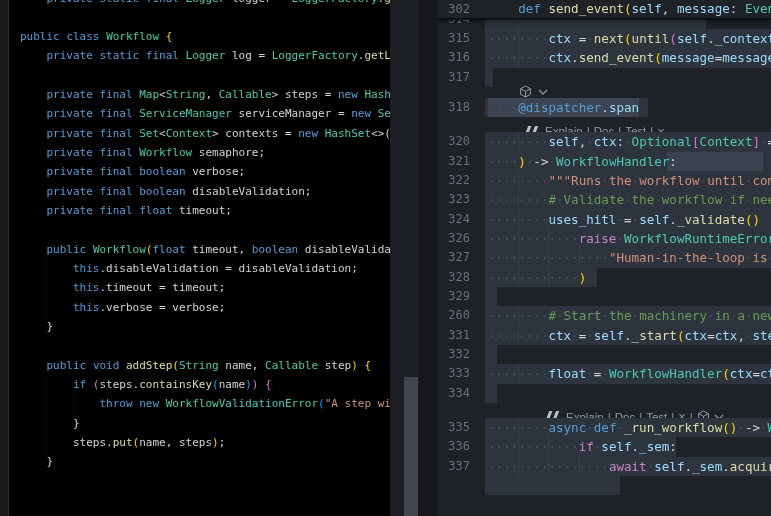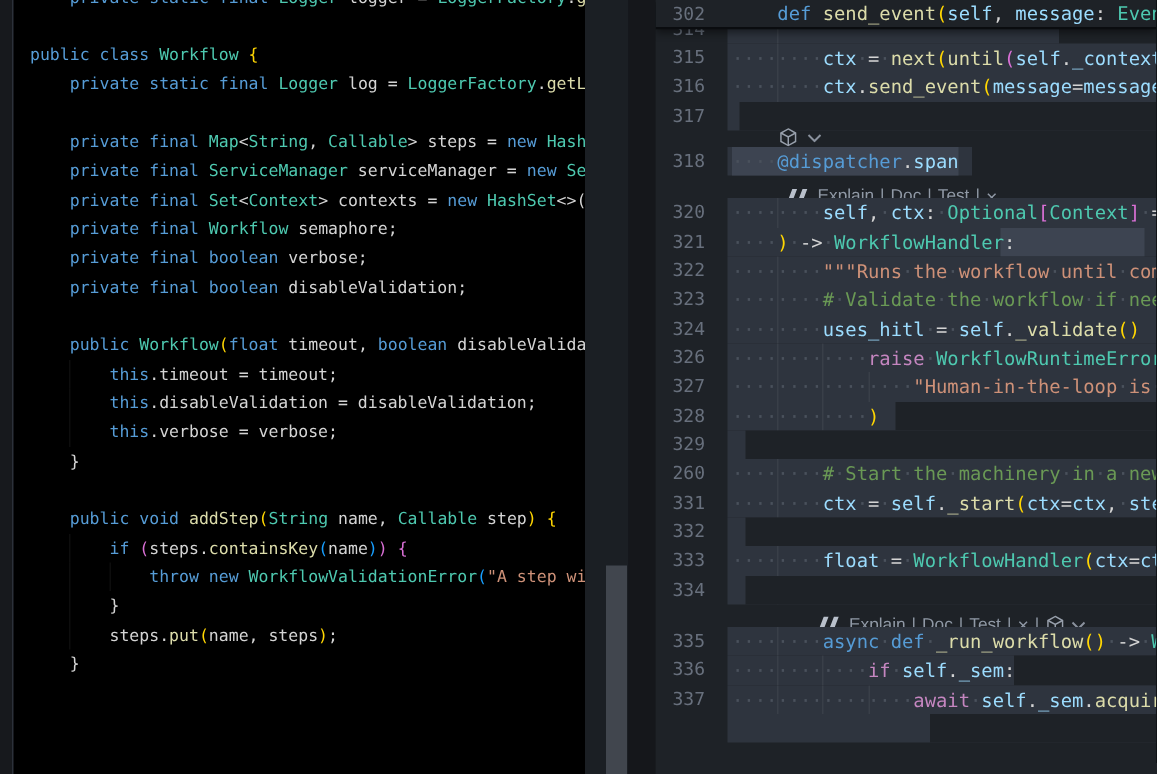--- a/index.html
+++ b/index.html
@@ -63,24 +63,25 @@
         <div class="lln"></div>
         <div class="lln"><span class="c-k">public</span><span class="c-p"> </span><span class="c-k">class</span><span class="c-p"> </span><span class="c-t">Workflow</span><span class="c-p"> </span><span class="c-b1">{</span></div>
         <div class="lln"><span class="c-p">    </span><span class="c-k">private</span><span class="c-p"> </span><span class="c-k">static</span><span class="c-p"> </span><span class="c-k">final</span><span class="c-p"> </span><span class="c-t">Logger</span><span class="c-p"> log = </span><span class="c-t">LoggerFactory</span><span class="c-p">.</span><span class="c-f">getLogger</span></div>
         <div class="lln"></div>
         <div class="lln"><span class="c-p">    </span><span class="c-k">private</span><span class="c-p"> </span><span class="c-k">final</span><span class="c-p"> </span><span class="c-t">Map</span><span class="c-p">&lt;</span><span class="c-t">String</span><span class="c-p">, </span><span class="c-t">Callable</span><span class="c-p">&gt; steps = </span><span class="c-k">new</span><span class="c-p"> </span><span class="c-t">HashMap</span></div>
         <div class="lln"><span class="c-p">    </span><span class="c-k">private</span><span class="c-p"> </span><span class="c-k">final</span><span class="c-p"> </span><span class="c-t">ServiceManager</span><span class="c-p"> serviceManager = </span><span class="c-k">new</span><span class="c-p"> </span><span class="c-t">ServiceManager</span></div>
         <div class="lln"><span class="c-p">    </span><span class="c-k">private</span><span class="c-p"> </span><span class="c-k">final</span><span class="c-p"> </span><span class="c-t">Set</span><span class="c-p">&lt;</span><span class="c-t">Context</span><span class="c-p">&gt; contexts = </span><span class="c-k">new</span><span class="c-p"> </span><span class="c-t">HashSet</span><span class="c-p">&lt;&gt;();</span></div>
         <div class="lln"><span class="c-p">    </span><span class="c-k">private</span><span class="c-p"> </span><span class="c-k">final</span><span class="c-p"> </span><span class="c-t">Workflow</span><span class="c-p"> semaphore;</span></div>
         <div class="lln"><span class="c-p">    </span><span class="c-k">private</span><span class="c-p"> </span><span class="c-k">final</span><span class="c-p"> </span><span class="c-k">boolean</span><span class="c-p"> verbose;</span></div>
         <div class="lln"><span class="c-p">    </span><span class="c-k">private</span><span class="c-p"> </span><span class="c-k">final</span><span class="c-p"> </span><span class="c-k">boolean</span><span class="c-p"> disableValidation;</span></div>
+        <div class="lln"><span class="c-p">    </span><span class="c-k">private</span><span class="c-p"> </span><span class="c-k">final</span><span class="c-p"> </span><span class="c-k">float</span><span class="c-p"> timeout;</span></div>
         <div class="lln"></div>
         <div class="lln"><span class="c-p">    </span><span class="c-k">public</span><span class="c-p"> </span><span class="c-t">Workflow</span><span class="c-b1">(</span><span class="c-k">float</span><span class="c-p"> timeout, </span><span class="c-k">boolean</span><span class="c-p"> disableValidation, </span></div>
+        <div class="lln"><i style="position:absolute;top:0;bottom:0;width:1px;background:rgba(255,255,255,0.05);left:46.480000000000004px"></i><span class="c-p">        </span><span class="c-k">this</span><span class="c-p">.disableValidation = disableValidation;</span></div>
         <div class="lln"><i style="position:absolute;top:0;bottom:0;width:1px;background:rgba(255,255,255,0.05);left:46.480000000000004px"></i><span class="c-p">        </span><span class="c-k">this</span><span class="c-p">.timeout = timeout;</span></div>
-        <div class="lln"><i style="position:absolute;top:0;bottom:0;width:1px;background:rgba(255,255,255,0.05);left:46.480000000000004px"></i><span class="c-p">        </span><span class="c-k">this</span><span class="c-p">.disableValidation = disableValidation;</span></div>
         <div class="lln"><i style="position:absolute;top:0;bottom:0;width:1px;background:rgba(255,255,255,0.05);left:46.480000000000004px"></i><span class="c-p">        </span><span class="c-k">this</span><span class="c-p">.verbose = verbose;</span></div>
         <div class="lln"><span class="c-p">    }</span></div>
         <div class="lln"></div>
         <div class="lln"><span class="c-p">    </span><span class="c-k">public</span><span class="c-p"> </span><span class="c-k">void</span><span class="c-p"> </span><span class="c-f">addStep</span><span class="c-b1">(</span><span class="c-t">String</span><span class="c-p"> name, </span><span class="c-t">Callable</span><span class="c-p"> step</span><span class="c-b1">)</span><span class="c-p"> </span><span class="c-b1">{</span></div>
         <div class="lln"><i style="position:absolute;top:0;bottom:0;width:1px;background:rgba(255,255,255,0.05);left:46.480000000000004px"></i><span class="c-p">        </span><span class="c-k">if</span><span class="c-p"> </span><span class="c-b2">(</span><span class="c-p">steps.</span><span class="c-f">containsKey</span><span class="c-b3">(</span><span class="c-p">name</span><span class="c-b3">)</span><span class="c-b2">)</span><span class="c-p"> </span><span class="c-b2">{</span></div>
         <div class="lln"><i style="position:absolute;top:0;bottom:0;width:1px;background:rgba(255,255,255,0.05);left:46.480000000000004px"></i><i style="position:absolute;top:0;bottom:0;width:1px;background:rgba(255,255,255,0.05);left:72.96000000000001px"></i><span class="c-p">            </span><span class="c-k">throw</span><span class="c-p"> </span><span class="c-k">new</span><span class="c-p"> </span><span class="c-t">WorkflowValidationError</span><span class="c-b3">(</span><span class="c-s">"A step with name already exists"</span></div>
         <div class="lln"><i style="position:absolute;top:0;bottom:0;width:1px;background:rgba(255,255,255,0.05);left:46.480000000000004px"></i><span class="c-p">        }</span></div>
         <div class="lln"><i style="position:absolute;top:0;bottom:0;width:1px;background:rgba(255,255,255,0.05);left:46.480000000000004px"></i><span class="c-p">        steps.</span><span class="c-f">put</span><span class="c-b1">(</span><span class="c-p">name, steps</span><span class="c-b1">)</span><span class="c-p">;</span></div>
         <div class="lln"><span class="c-p">    }</span></div>
       </div>

